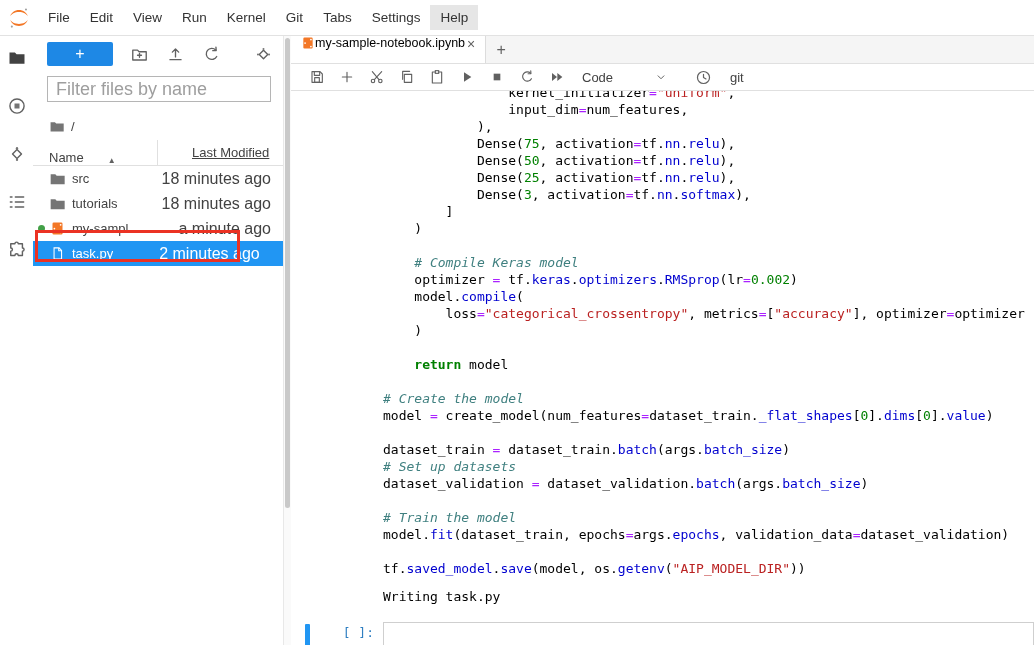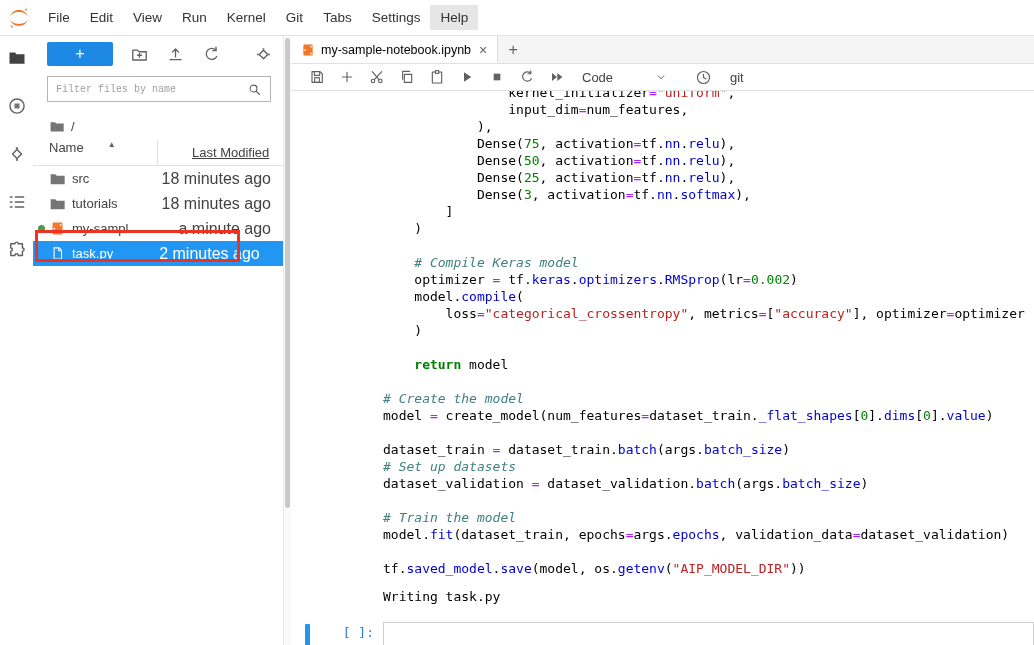--- a/index.html
+++ b/index.html
@@ -19,43 +19,43 @@
   .activitybar { width:33px; background:#fff; display:flex; flex-direction:column; align-items:center; padding-top:12px; gap:28px; flex:0 0 auto; }
   .act-icon { width:20px; height:20px; display:flex; align-items:center; justify-content:center; }
 
   
   .filebrowser { width:250px; background:#fff; display:flex; flex-direction:column; flex:0 0 auto; }
   .fb-toolbar { height:36px; display:flex; align-items:center; padding:0 10px 0 14px; gap:16px; }
   .new-btn { width:66px; height:24px; background:#1e88e5; color:#fff; border:none; border-radius:2px; font-size:16px; line-height:22px; display:flex; align-items:center; justify-content:center; cursor:pointer; }
   .fb-iconbtn { width:20px; height:20px; display:flex; align-items:center; justify-content:center; }
   .fb-iconbtn.last { margin-left:auto; }
   .filter-wrap { margin:4px 12px 10px 14px; height:26px; border:1px solid #b5b5b5; display:flex; align-items:center; padding:0 8px; background:#fff; }
-  .filter-wrap input { flex:1; border:none; outline:none; font-size:10px; font-family:Liberation Mono, monospace; color:#424242; background:transparent; }
+  .filter-wrap input { flex:1; border:none; outline:none; font-size:18px; font-family:Liberation Sans, sans-serif; color:#424242; background:transparent; }
   .filter-wrap input::placeholder { color:#9e9e9e; }
   .breadcrumb { height:28px; display:flex; align-items:center; gap:7px; padding-left:16px; color:#424242; }
   .fb-header { height:26px; display:flex; align-items:stretch; border-bottom:1px solid #e0e0e0; padding-left:16px; color:#424242; }
-  .name-head { flex:1; display:flex; align-items:flex-start; gap:24px; }
+  .name-head { flex:1; display:flex; align-items:flex-end; gap:24px; }
   .sort-caret { font-size:8px; color:#616161; }
   .mod-head { width:126px; border-left:1px solid #e0e0e0; display:flex; align-items:center; padding-left:34px;text-decoration:underline; }
   .fb-row { height:25px; display:flex; align-items:center; padding-left:16px; position:relative; color:#424242; cursor:default; }
   .fb-row .row-icon { width:16px; height:16px; margin-right:7px; display:flex; align-items:center; justify-content:center; }
   .fb-row .row-name { white-space:nowrap; overflow:hidden; }
   .fb-row .row-mod { margin-left:auto; padding-right:12px; font-size:16px; color:#424242; white-space:nowrap; }
   .fb-row.selected { background:#2196f3; color:#fff; }
   .fb-row.selected .row-mod { color:#fff;margin-left:46px; }
   .run-dot { position:absolute; left:5px; top:9px; width:7px; height:7px; border-radius:50%; background:#43a047; }
 
   
   .scroll-strip { width:8px; background:#fafafa; border-left:1px solid #e8e8e8; position:relative; flex:0 0 auto; }
   .scroll-thumb { position:absolute; top:2px; left:1px; width:5px; height:470px; background:#c9c9c9; border-radius:3px; }
 
   
   .main { flex:1; min-width:0; display:flex; flex-direction:column; background:#fff; }
   .tabbar { height:28px; background:#f5f5f5; border-bottom:1px solid #e0e0e0; display:flex; flex:0 0 auto; }
-  .tab { display:flex; align-items:center; gap:6px; padding:0 10px; background:#fff; border-right:1px solid #dcdcdc; font-size:12.5px; color:#000; }
+  .tab { display:flex; align-items:flex-start; padding:0 10px; background:#fff; border-right:1px solid #dcdcdc; font-size:12.5px; color:#000; }
   .tab-close { color:#616161; font-size:14px; margin-left:2px; cursor:pointer; }
   .new-tab { width:30px; display:flex; align-items:center; justify-content:center; color:#616161; font-size:16px; cursor:pointer; }
 
   .nbtoolbar { height:27px; background:#fff; border-bottom:1px solid #e0e0e0; display:flex; align-items:center; padding-left:11px; flex:0 0 auto; }
   .tb-btn { width:30px; height:27px; display:flex; align-items:center; justify-content:center; cursor:pointer; }
   .celltype { margin-left:10px; width:86px; display:flex; align-items:center; justify-content:space-between; color:#424242; cursor:pointer; }
   .clock-btn { margin-left:20px; }
   .git-label { margin-left:12px; color:#424242; }
 
   .nbcontent { flex:1; position:relative; overflow:hidden; background:#fff;

